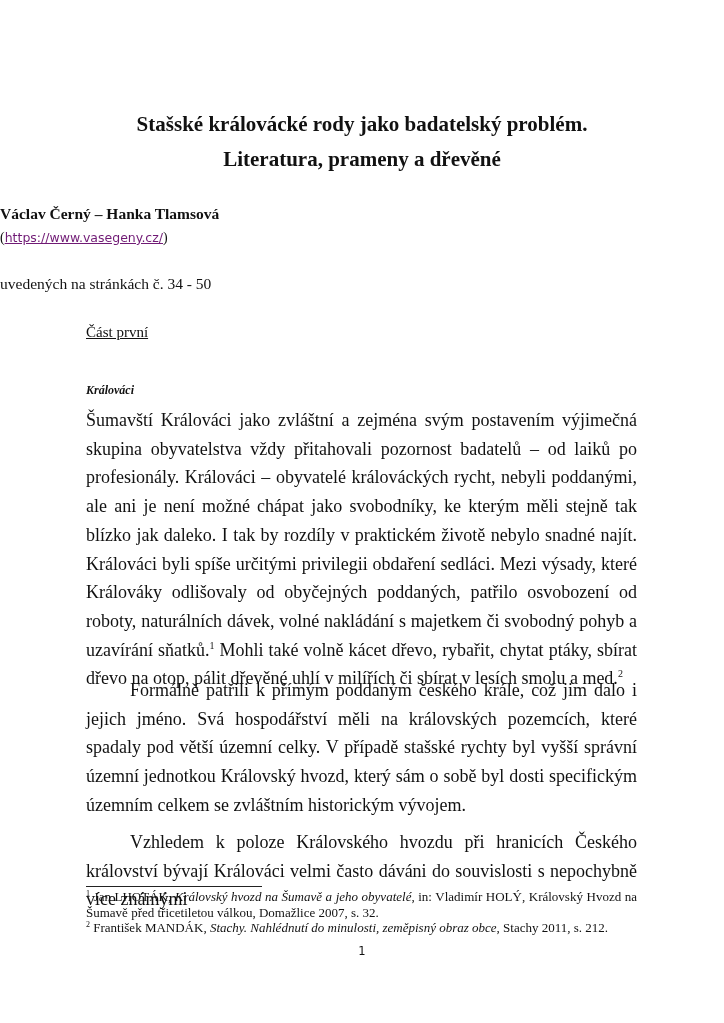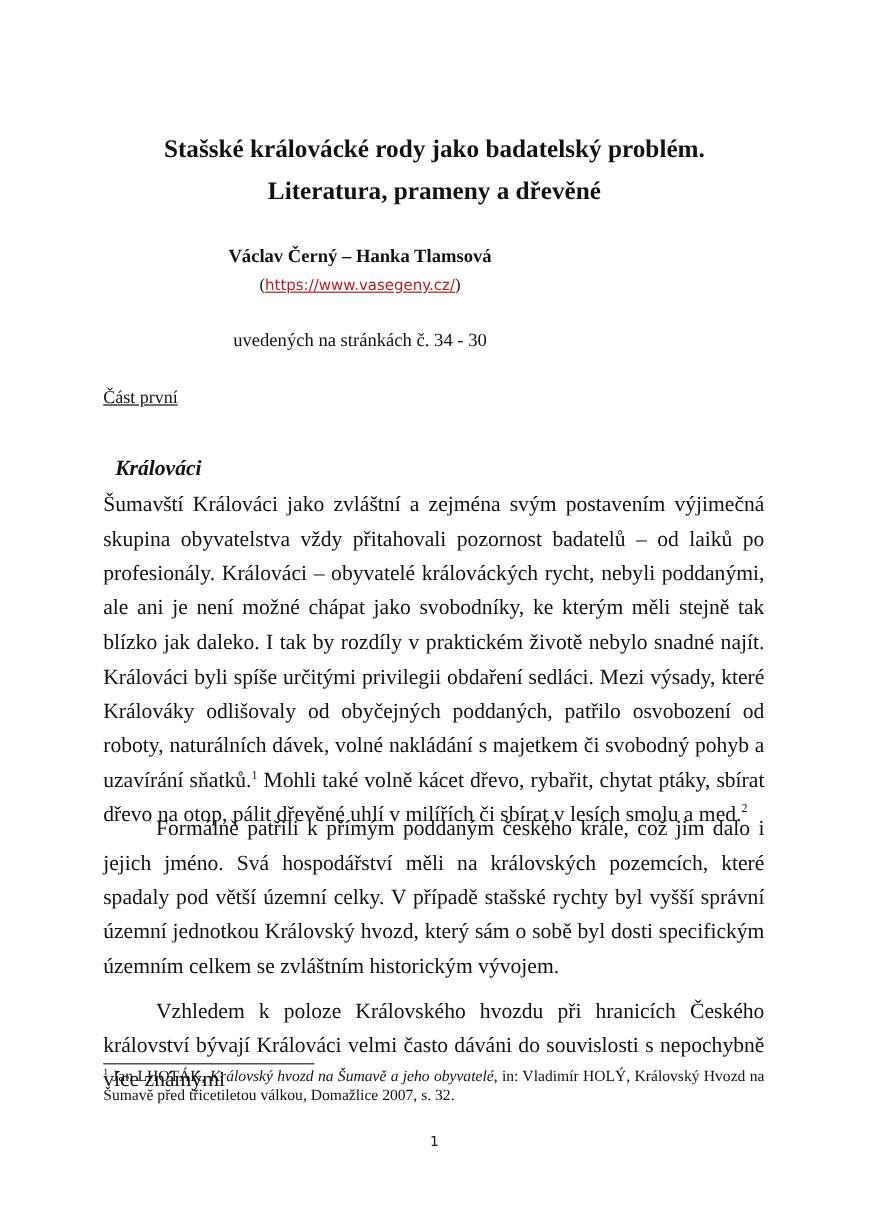--- a/index.html
+++ b/index.html
@@ -1,28 +1,28 @@
 <!DOCTYPE html>
 <html><head>
   <meta charset="utf-8">
   <style>
     html, body { margin: 0; padding: 0; background: #ffffff; }
     body { width: 724px; height: 1023px; position: relative; overflow: hidden; color: #111; font-family: "Liberation Serif", "DejaVu Serif", serif; }
     .page { position: absolute; left: 0; top: 0; width: 724px; height: 1023px; background: #fff; }
     .title { position: absolute; left: 0; width: 724px; text-align: center; font-weight: bold; font-size: 21px; line-height: 28px; }
     .t1 { top: 110px; }
     .t2 { top: 145px; }
-    .center { position: absolute; left: 0; width: 600px; text-align: center; font-size: 15.5px; line-height: 22px; }
+    .center { position: absolute; left: 0; width: 600px; font-size: 15.5px; line-height: 22px; }
     .authors { top: 203px; font-weight: bold; }
     .link-line { top: 227px; font-size: 14px; }
-    .link { color: #b91c1c; text-decoration: underline; font-family: "DejaVu Sans", "Liberation Sans", sans-serif; font-size: 12.5px; }
+    .link { color: #701a75; text-decoration: underline; font-family: "DejaVu Sans", "Liberation Sans", sans-serif; font-size: 12.5px; }
     .note1 { top: 249px; }
     .note2 { top: 273px; }
     .section { position: absolute; left: 86px; top: 320px; font-size: 15px; text-decoration: underline; line-height: 24px; }
-    .subhead { position: absolute; left: 86px; top: 378px; font-size: 18px; font-weight: bold; font-style: italic; line-height: 24px; margin-left: 10px; }
+    .subhead { position: absolute; left: 86px; top: 378px; font-size: 12px; font-weight: bold; font-style: italic; line-height: 24px; }
     .body { position: absolute; left: 86px; width: 551px; font-size: 18px; line-height: 28.7px; text-align: justify; }
     .p1 { top: 406px; }
     .p2 { top: 676px; text-indent: 44px; }
     .p3 { top: 828px; text-indent: 44px; }
     .body p { margin: 0; }
     sup { font-size: 10px; line-height: 0; vertical-align: 7px; }
     .fn-rule { position: absolute; left: 86px; top: 886px; width: 176px; height: 1px; background: #222; }
     .footnotes { position: absolute; left: 86px; top: 889px; width: 551px; font-size: 13px; line-height: 15.5px; text-align: justify; }
     .footnotes p { margin: 0; }
     .footnotes sup { font-size: 8px; vertical-align: 5px; }
@@ -30,36 +30,37 @@
   </style>
 </head>
 <body>
 
 <div class="page">
   <div class="title t1">Stašské královácké rody jako badatelský problém.</div>
   <div class="title t2">Literatura, prameny a dřevěné</div>
 
   <div class="center authors">Václav Černý – Hanka Tlamsová</div>
   <div class="center link-line"><span>(</span><a class="link">https://www.vasegeny.cz/</a><span>)</span></div>
-  <div class="center note2">uvedených na stránkách č.  34 - 30</div>
+  <div class="center note2">uvedených na stránkách č.  34 - 50</div>
 
   <div class="section">Část první</div>
   <div class="subhead">Králováci</div>
 
   <div class="body p1">
     <p><span>Šumavští Králováci jako zvláštní a zejména svým postavením výjimečná skupina obyvatelstva vždy přitahovali pozornost badatelů – od laiků po profesionály. Králováci – obyvatelé králováckých rycht, nebyli poddanými, ale ani je není možné chápat jako svobodníky, ke kterým měli stejně tak blízko jak daleko. I tak by rozdíly v praktickém životě nebylo snadné najít. Králováci byli spíše určitými privilegii obdaření sedláci. Mezi výsady, které Králováky odlišovaly od obyčejných poddaných, patřilo osvobození od roboty, naturálních dávek, volné nakládání s majetkem či svobodný pohyb a uzavírání sňatků.</span><sup>1</sup><span> Mohli také volně kácet dřevo, rybařit, chytat ptáky, sbírat dřevo na otop, pálit dřevěné uhlí v milířích či sbírat v lesích smolu a med.</span><sup>2</sup></p>
   </div>
 
   <div class="body p2">
     <p>Formálně patřili k přímým poddaným českého krále, což jim dalo i jejich jméno. Svá hospodářství měli na královských pozemcích, které spadaly pod větší územní celky. V případě stašské rychty byl vyšší správní územní jednotkou Královský hvozd, který sám o sobě byl dosti specifickým územním celkem se zvláštním historickým vývojem.</p>
   </div>
 
   <div class="body p3">
     <p>Vzhledem k poloze Královského hvozdu při hranicích Českého království bývají Králováci velmi často dáváni do souvislosti s nepochybně více známými</p>
   </div>
 
   <div class="fn-rule"></div>
   <div class="footnotes">
     <p><sup>1</sup><span> Jan LHOTÁK, </span><i>Královský hvozd na Šumavě a jeho obyvatelé</i><span>, in: Vladimír HOLÝ, Královský Hvozd na Šumavě před třicetiletou válkou, Domažlice 2007, s. 32.</span></p>
+    <p><sup>2</sup><span> František MANDÁK, </span><i>Stachy. Nahlédnutí do minulosti, zeměpisný obraz obce</i><span>, Stachy 2011, s. 212.</span></p>
   </div>
 
   <div class="pagenum">1</div>
 </div>
 
 </body></html>

